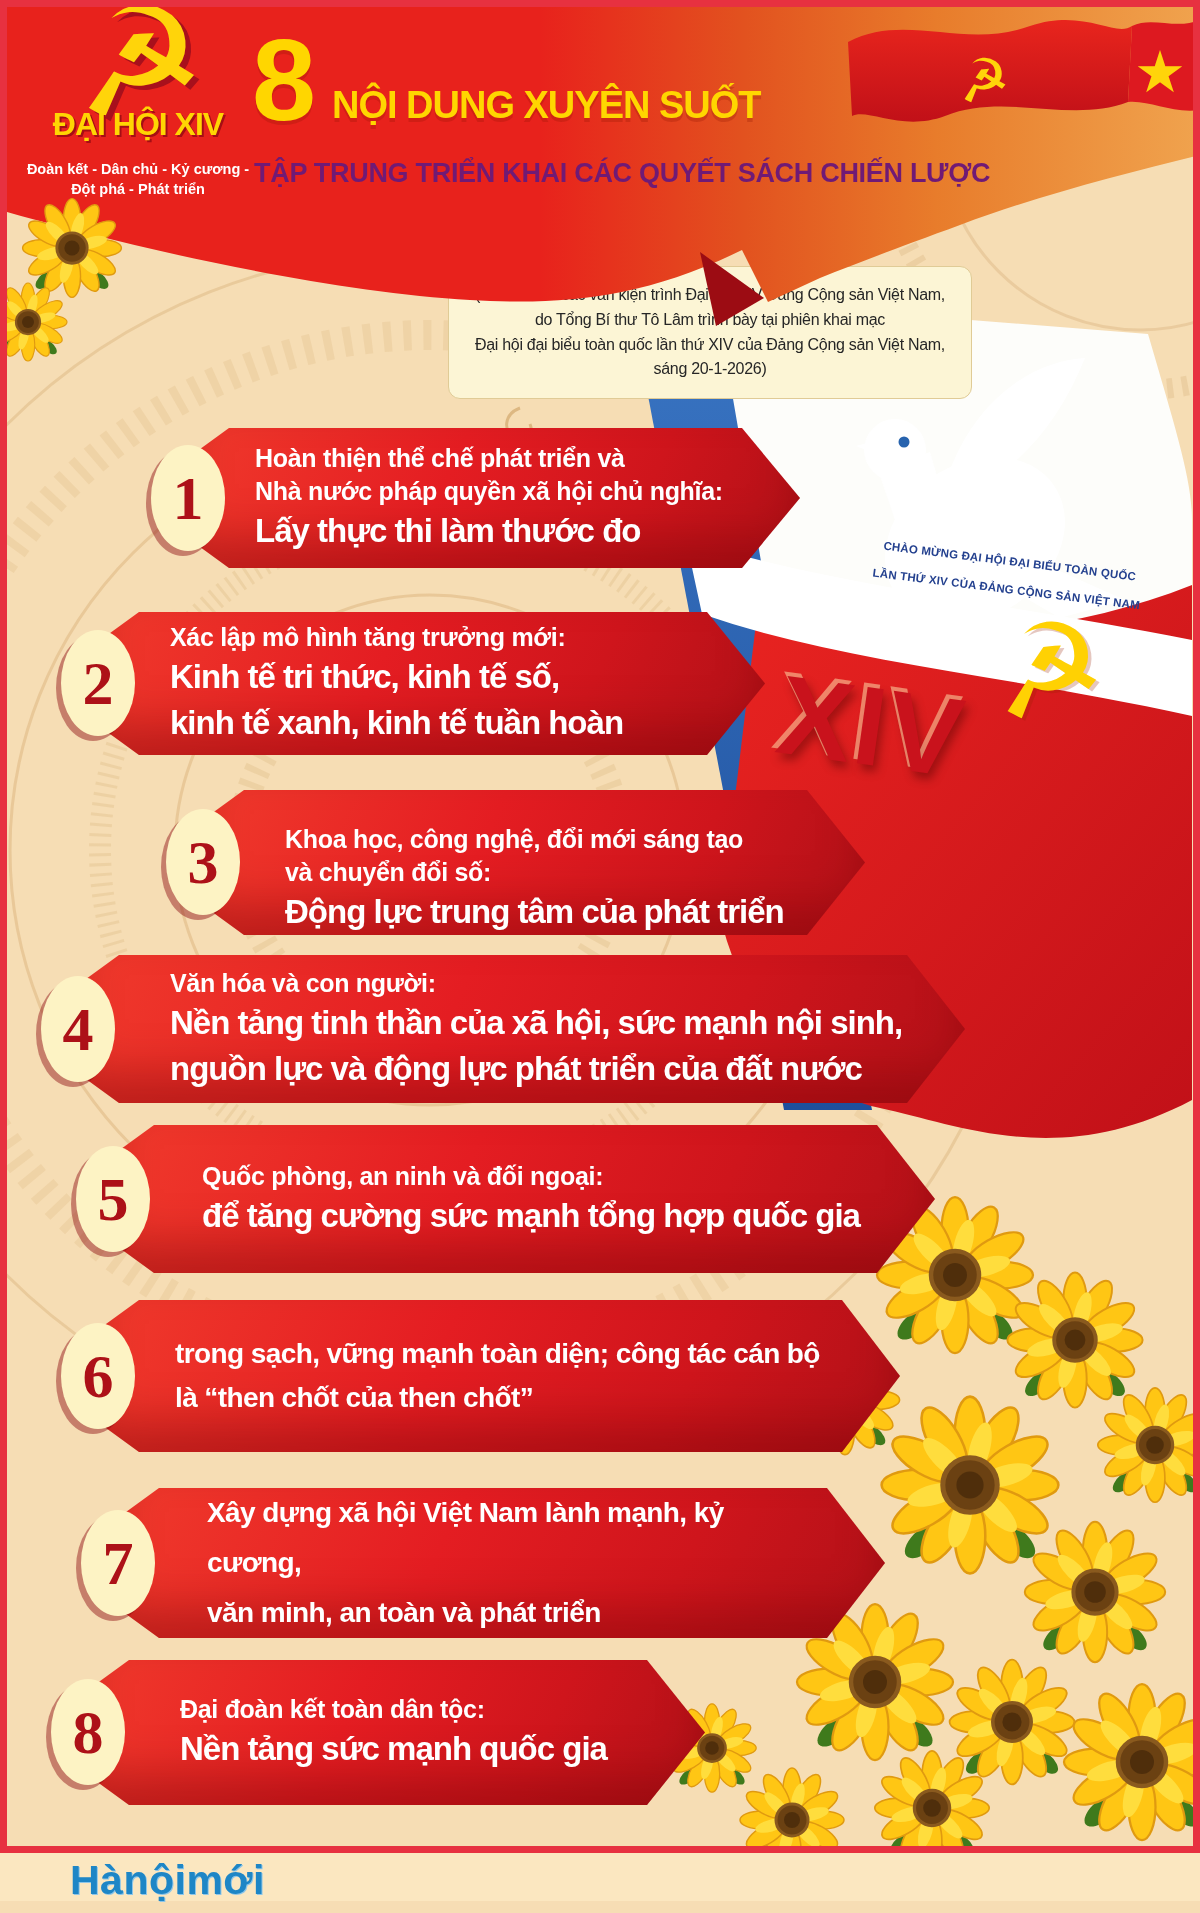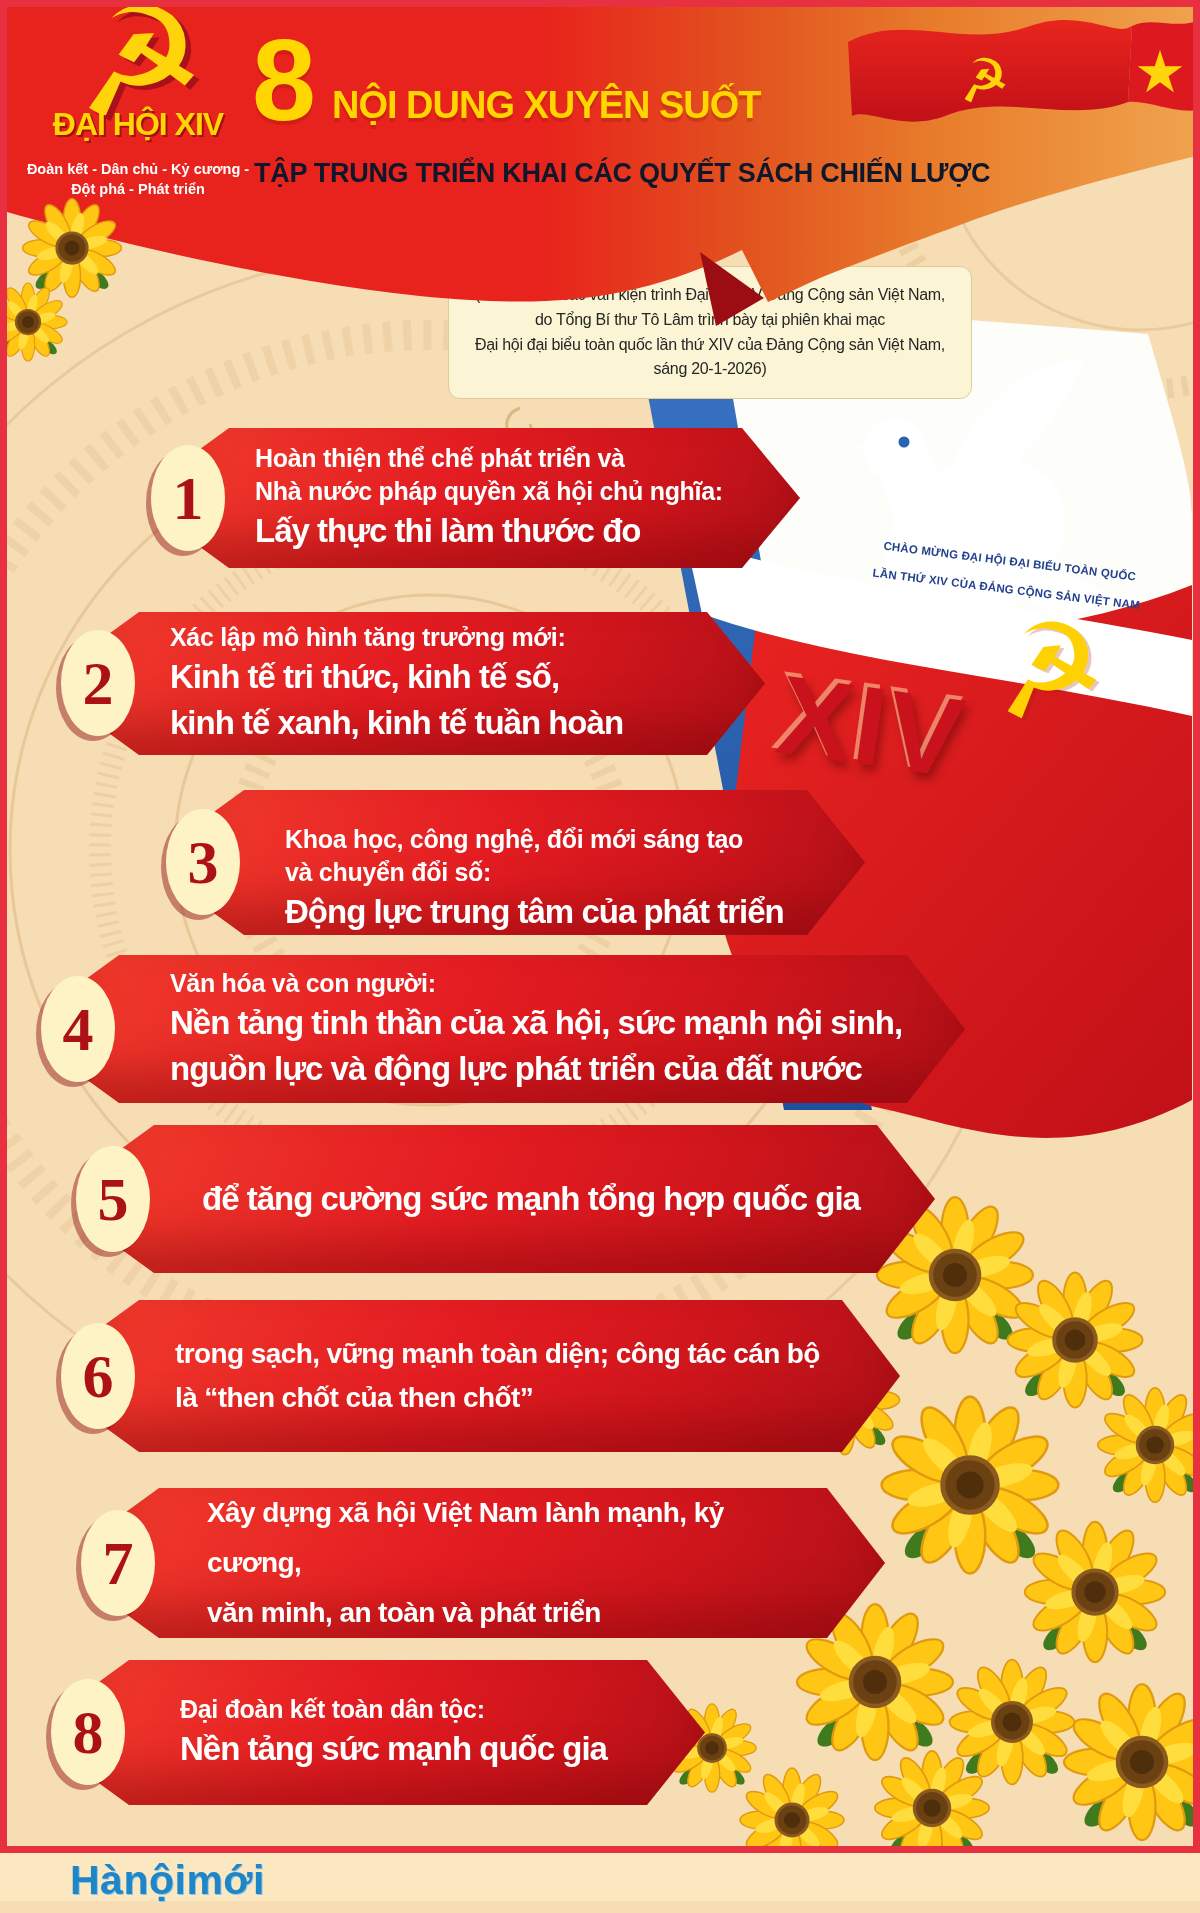--- a/index.html
+++ b/index.html
@@ -19,21 +19,21 @@
   .brand-emblem{position:absolute;left:72px;top:-12px;z-index:3;font-size:148px;line-height:1;
         color:#ffd40a;text-shadow:5px 5px 0 #a8101c;transform:rotate(-6deg);}
   .brand-title{position:absolute;left:18px;top:106px;width:240px;z-index:3;font-size:32px;font-weight:900;
         color:#ffd503;text-align:center;text-shadow:2px 2px 0 #a50e14;letter-spacing:-1px;}
   .brand-slogan{position:absolute;left:10px;top:160px;width:256px;z-index:3;font-size:14.5px;font-weight:700;
         color:#fff;text-align:center;line-height:1.35;}
   .title-row{position:absolute;left:252px;top:28px;z-index:3;display:flex;align-items:flex-end;gap:16px;
         color:#ffd600;text-shadow:0 4px 0 rgba(140,20,0,.25);}
   .title-8{font-size:115px;font-weight:900;line-height:.92;}
   .title-main{font-size:38px;font-weight:900;letter-spacing:-1px;line-height:1.05;padding-bottom:8px;}
-  .subtitle{position:absolute;left:254px;top:158px;z-index:3;font-size:27px;font-weight:800;color:#0f172a;
+  .subtitle{position:absolute;left:254px;top:158px;z-index:3;font-size:27px;font-weight:800;color:#701a75;
         letter-spacing:-.3px;}
 
   
   .citation{position:absolute;left:448px;top:266px;width:524px;z-index:1;background:#fcf5d5;
         border:1px solid #e0cb96;border-radius:12px;padding:16px 6px;box-sizing:border-box;
         text-align:center;font-size:16px;line-height:1.55;color:#262626;letter-spacing:-.3px;}
 
   
   .flag-art{position:absolute;left:580px;top:250px;z-index:1;}
   .greeting{position:absolute;left:868px;top:548px;width:280px;z-index:1;transform:rotate(7deg);
@@ -253,20 +253,21 @@
       <div class="ln-lg">nguồn lực và động lực phát triển của đất nước</div>
     </div>
   </div>
 
   <div class="item" style="left:110px;top:1125px;width:825px;height:148px;">
     <div class="banner"></div>
     <div class="badge" style="top:21px;">
         <span>5</span>
       </div>
     <div class="btext" style="padding-left:92px;">
+      <div class="ln-sm">Quốc phòng, an ninh và đối ngoại:</div>
       <div class="ln-lg">để tăng cường sức mạnh tổng hợp quốc gia</div>
     </div>
   </div>
 
   <div class="item" style="left:95px;top:1300px;width:805px;height:152px;">
     <div class="banner"></div>
     <div class="badge" style="top:23px;">
         <span>6</span>
       </div>
     <div class="btext" style="padding-left:80px;">

